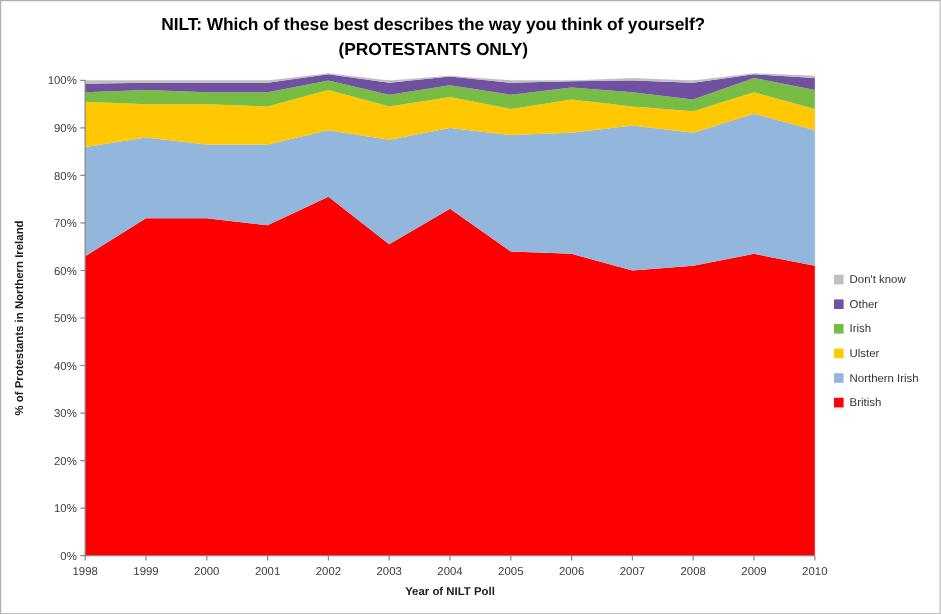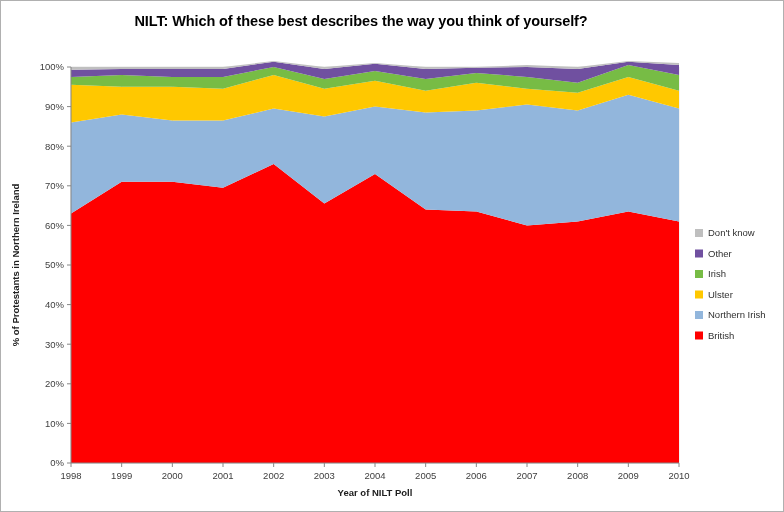--- a/index.html
+++ b/index.html
@@ -59,20 +59,21 @@
   .axisline { stroke: #868686; stroke-width: 1; }
   .tickmark { stroke: #868686; stroke-width: 1; }
 </style>
 </head>
 <body>
 
 <div id="page">
 
   <div id="chart-title">
     <span>NILT: Which of these best describes the way you think of yourself?</span>
+    <span class="line2">(PROTESTANTS ONLY)</span>
   </div>
 
   <svg id="plot-svg" width="784" height="512">
     <g id="gridlines">
         <line x1="70" y1="462" x2="678" y2="462" class="gridline"></line>
         <line x1="70" y1="422.4" x2="678" y2="422.4" class="gridline"></line>
         <line x1="70" y1="382.8" x2="678" y2="382.8" class="gridline"></line>
         <line x1="70" y1="343.2" x2="678" y2="343.2" class="gridline"></line>
         <line x1="70" y1="303.6" x2="678" y2="303.6" class="gridline"></line>
         <line x1="70" y1="264" x2="678" y2="264" class="gridline"></line>

